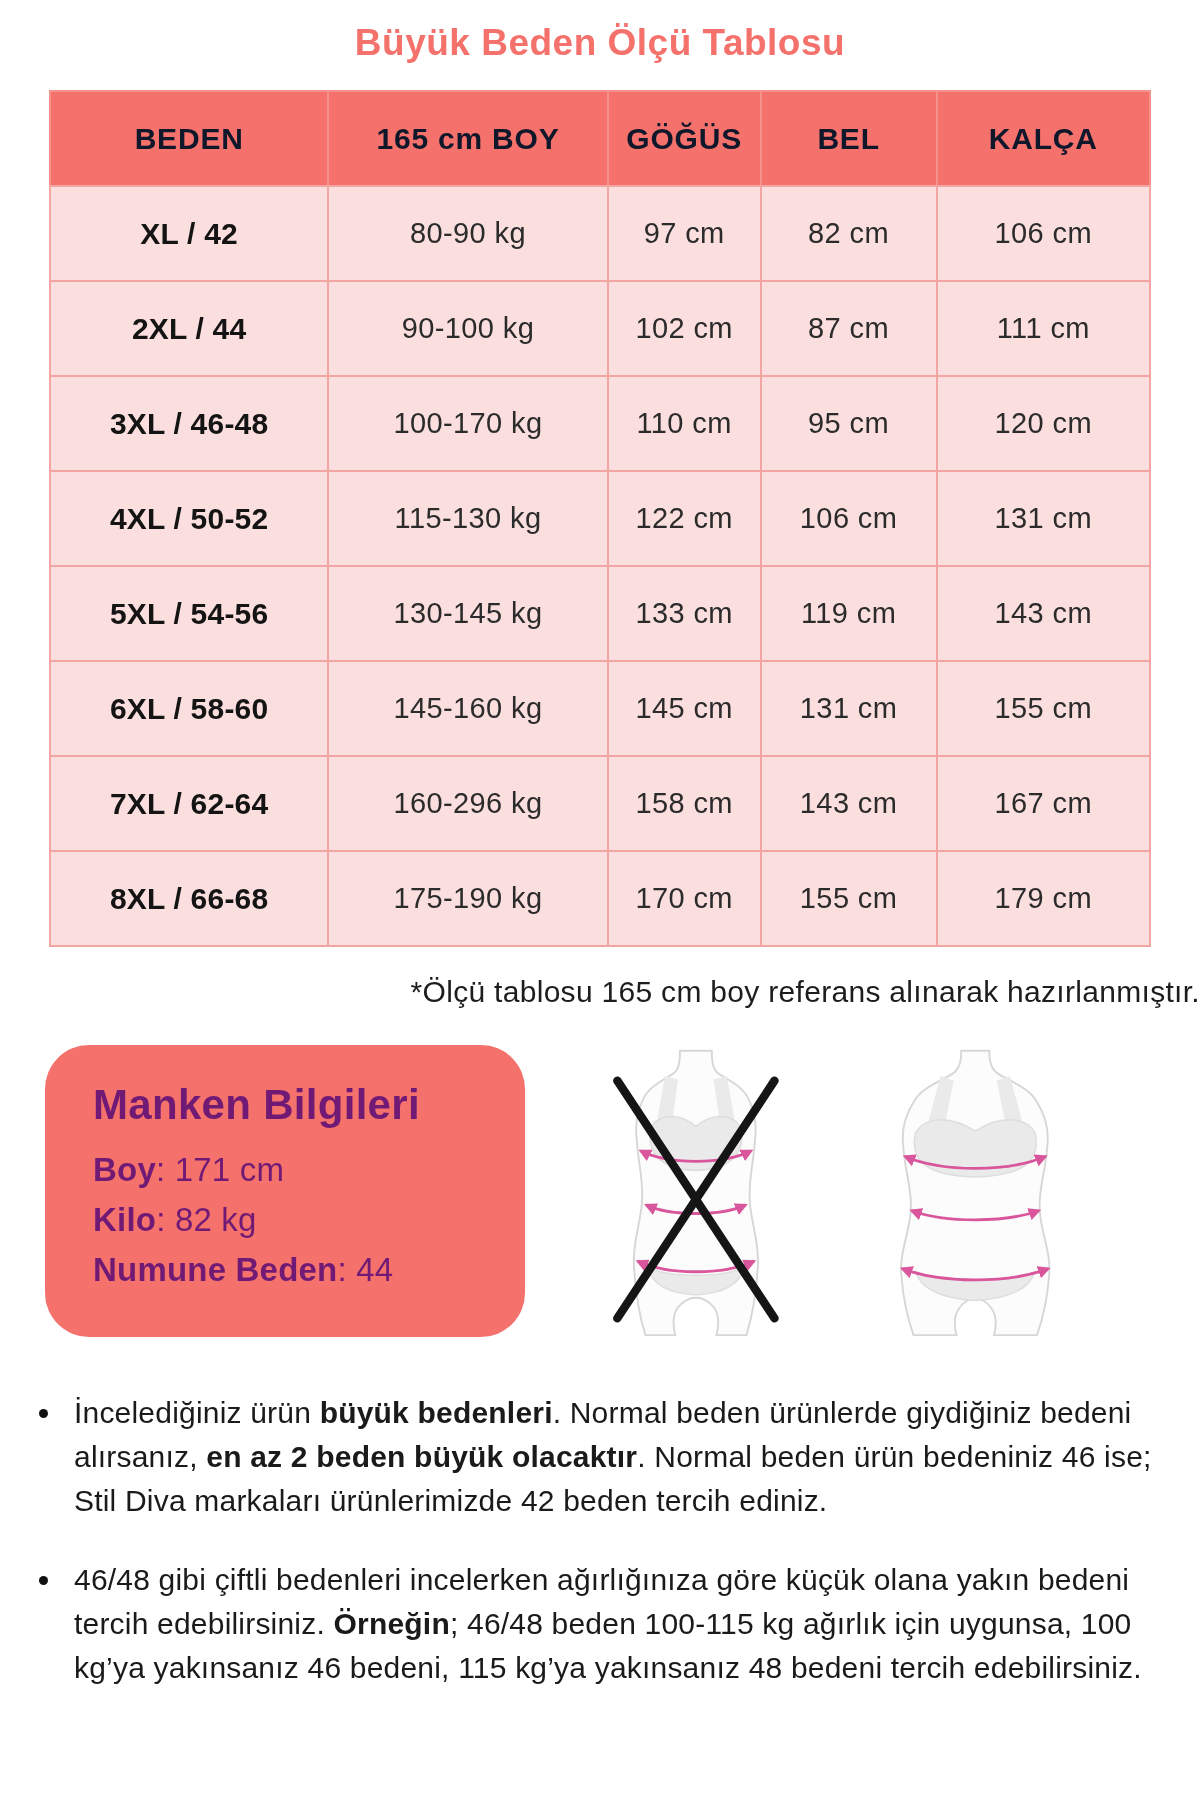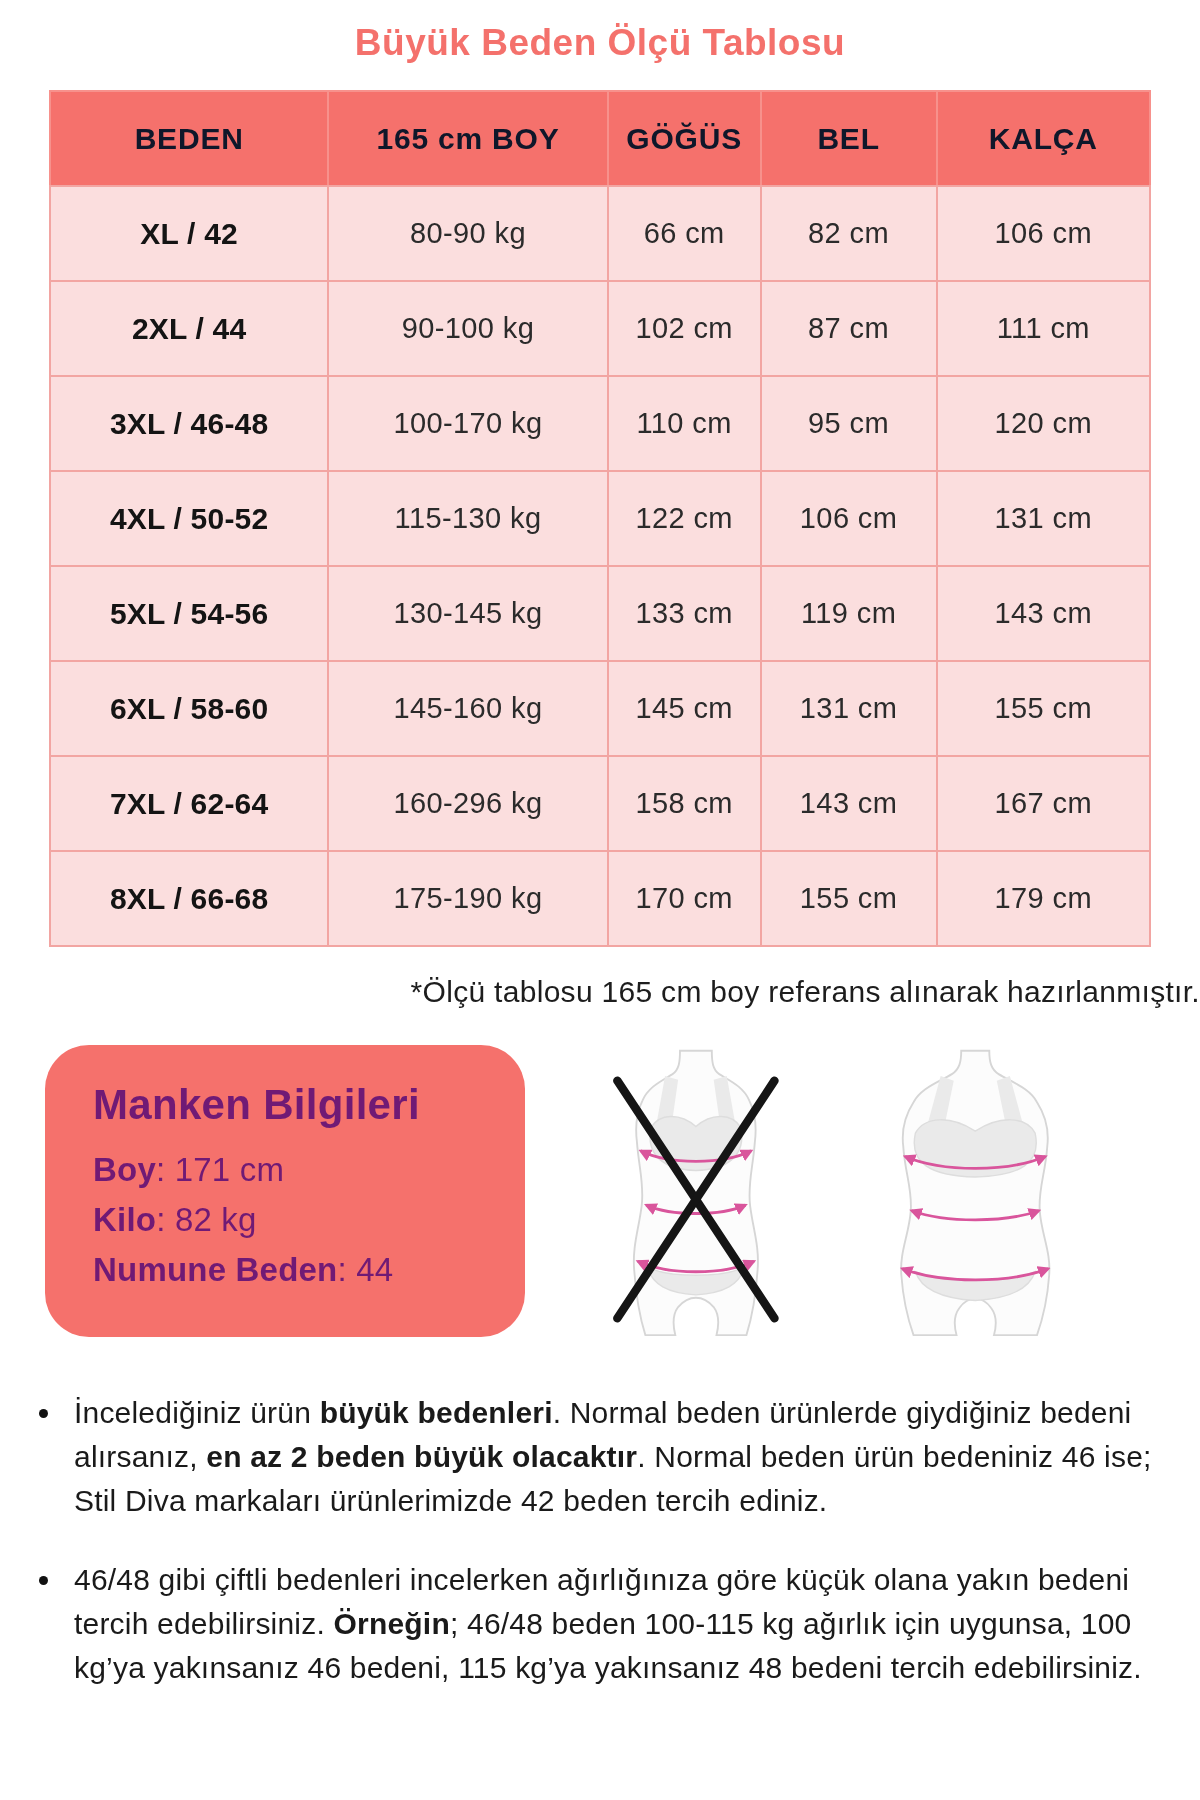--- a/index.html
+++ b/index.html
@@ -61,21 +61,21 @@
           <th>165 cm BOY</th>
           <th>GÖĞÜS</th>
           <th>BEL</th>
           <th>KALÇA</th>
         </tr>
     </thead>
     <tbody id="table-body">
         <tr>
           <td class="size-col">XL / 42</td>
           <td>80-90 kg</td>
-          <td>66 cm</td>
+          <td>97 cm</td>
           <td>82 cm</td>
           <td>106 cm</td>
         </tr>
         <tr>
           <td class="size-col">2XL / 44</td>
           <td>90-100 kg</td>
           <td>102 cm</td>
           <td>87 cm</td>
           <td>111 cm</td>
         </tr>

